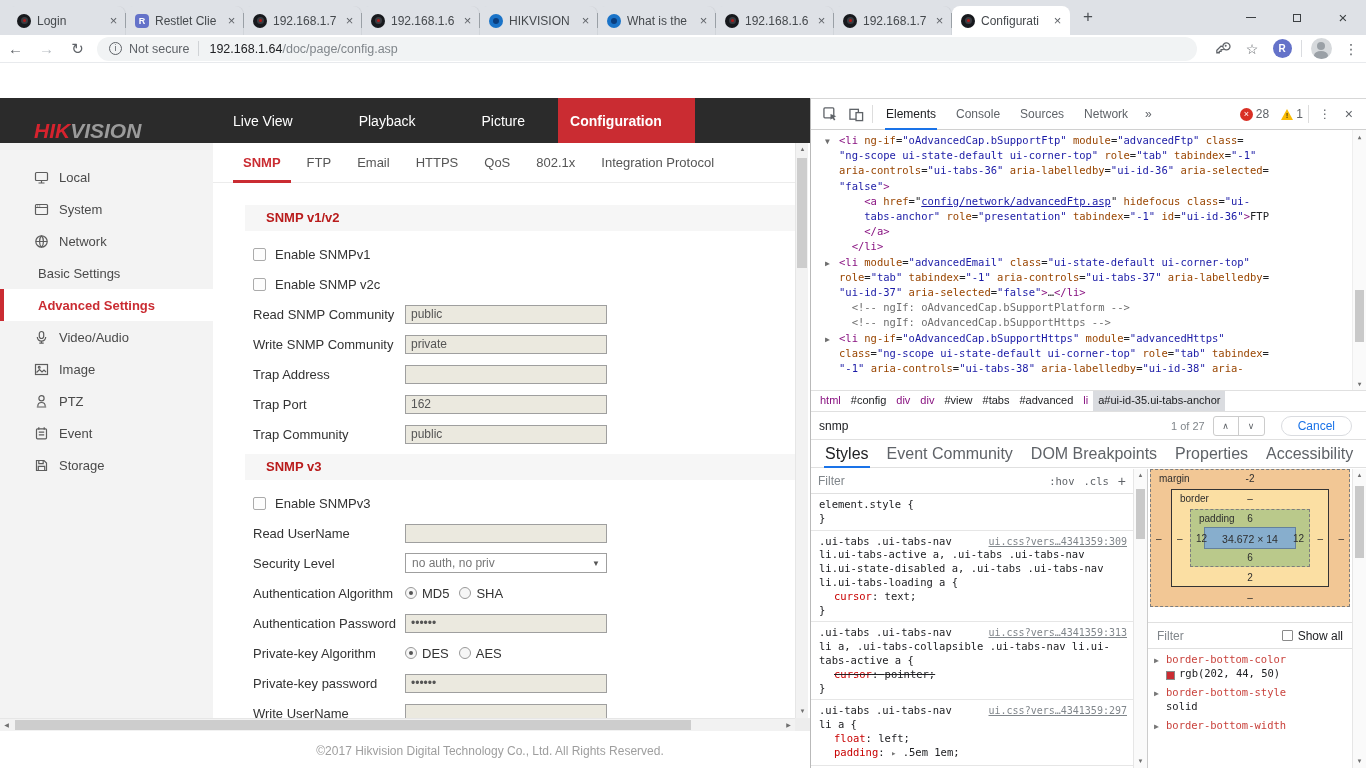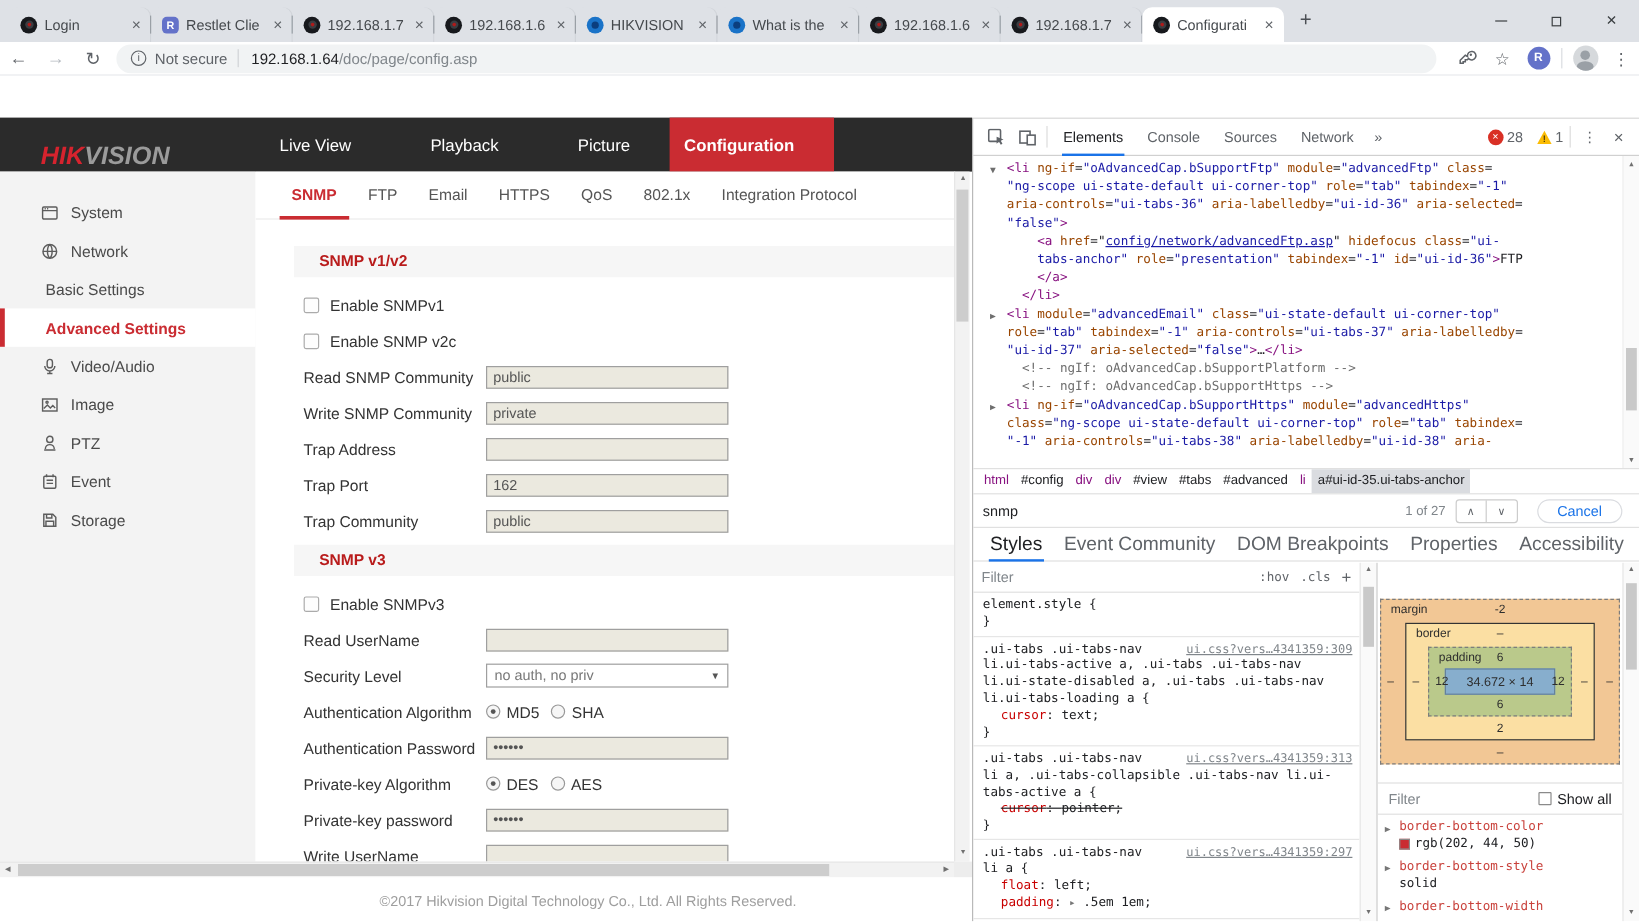--- a/index.html
+++ b/index.html
@@ -144,38 +144,38 @@
   .css-link { float:right; color:#80868b; text-decoration:underline; font-size:10px; }
   .prop { padding-left:15px; }
   .pname { color:#c80000; }
   .struck { text-decoration:line-through; }
   .exparrow { color:#777; font-size:9px; }
   #styles-sb { width:14px; background:#fafafa; border-left:1px solid #e6e6e6; position:relative; }
   #stylesthumb { position:absolute; left:2px; right:2px; top:20px; height:50px; background:#c9c9c9; }
   .sba2 { position:absolute; left:0; width:13px; height:13px; font-size:6px; color:#707070; text-align:center; line-height:13px; }
 
   #computed-pane { flex:1; border-left:1px solid #ccc; position:relative; overflow:hidden; }
-  #bm { width:200px; margin:30px auto 0; font-size:10px; color:#2e2e2e; }
+  #bm { width:200px; margin:0 auto 0; font-size:10px; color:#2e2e2e; }
   .ring { position:relative; text-align:center; }
   .rm { padding:19px 20px; background:#f2c795; border:1px dashed #7d7d7d; }
   .rb { padding:19px 18px; background:#fbdfa3; border:1px solid #333; }
   .rp { padding:17px 13px; background:#bac98b; border:1px dashed #7d7d7d; }
   #bmcontent { height:22px; line-height:22px; background:#87aecd; border:1px solid #64819c; font-size:10.5px; }
   .rlab { position:absolute; top:3px; left:8px; }
   .vt { position:absolute; top:3px; left:0; right:0; text-align:center; }
   .vb { position:absolute; bottom:3px; left:0; right:0; text-align:center; }
   .vl { position:absolute; left:5px; top:50%; transform:translateY(-50%); }
   .vr { position:absolute; right:5px; top:50%; transform:translateY(-50%); }
   #cfilter { height:27px; border-top:1px solid #e0e0e0; border-bottom:1px solid #e0e0e0; display:flex; align-items:center; padding:0 9px; font-size:12px; color:#80868b; margin-top:15px; }
   #showall { margin-left:auto; display:flex; align-items:center; color:#202124; gap:5px; }
   .cbx { width:11px; height:11px; border:1px solid #8a8a8a; background:#fff; border-radius:1px; }
   .cprop { padding:3px 6px 2px 18px; position:relative; font-family:"DejaVu Sans Mono",monospace; font-size:10.5px; line-height:14px; }
   .cprop .tri { position:absolute; left:6px; top:5px; color:#777; font-size:8px; }
   .cpname { color:#c9423c; }
-  .cpval { color:#202124; display:flex; align-items:center; gap:4px; }
+  .cpval { color:#202124; display:flex; align-items:flex-end; gap:4px; }
   .swatch { width:9px; height:9px; border:1px solid #8a8a8a; display:inline-block; flex:none; }
   #comp-sb { width:14px; background:#fafafa; border-left:1px solid #e6e6e6; position:relative; }
   #compthumb { position:absolute; left:2px; right:2px; top:17px; height:72px; background:#c9c9c9; }
 </style>
 </head>
 <body>
 
 <div id="root">
 
   <div id="tabstrip">
@@ -278,20 +278,27 @@
       </div>
       <div id="navitems" style="display:flex">
           <div class="nav-item">Live View</div>
           <div class="nav-item">Playback</div>
           <div class="nav-item">Picture</div>
           <div class="nav-item active">Configuration</div>
         </div>
     </div>
     <div id="pagebody">
       <div id="sidebar">
+          <div class="side-item">
+            <span class="si-icon"><svg width="17" height="17" viewBox="0 0 17 17" fill="none" stroke="#5d5d5d" stroke-width="1.2">
+                <rect x="2.5" y="3.5" width="12" height="8" rx="1"></rect>
+                <path d="M8.5 11.5v2.5M5.5 14h6"></path>
+              </svg></span>
+            <span>Local</span>
+          </div>
           <div class="side-item">
             <span class="si-icon"><svg width="17" height="17" viewBox="0 0 17 17" fill="none" stroke="#5d5d5d" stroke-width="1.2">
                 <rect x="2.5" y="3.5" width="12" height="10" rx="1"></rect>
                 <path d="M2.5 6.5h12M4.2 5h1M6.2 5h1"></path>
               </svg></span>
             <span>System</span>
           </div>
           <div class="side-item">
             <span class="si-icon"><svg width="17" height="17" viewBox="0 0 17 17" fill="none" stroke="#5d5d5d" stroke-width="1.2">
                 <circle cx="8.5" cy="8.5" r="5.7"></circle>

